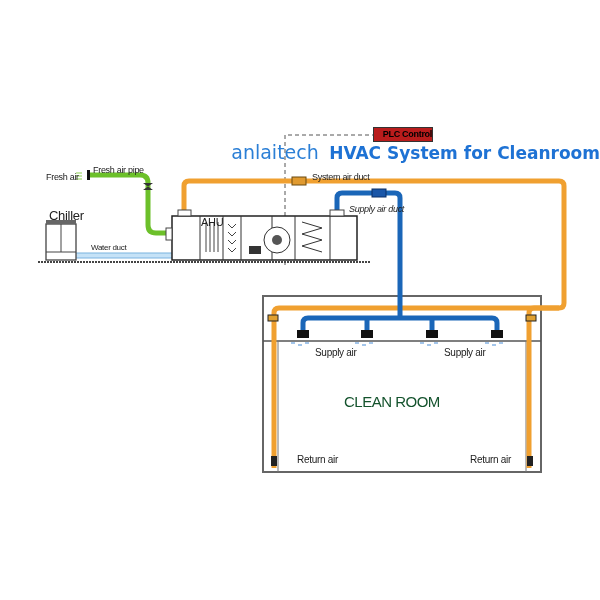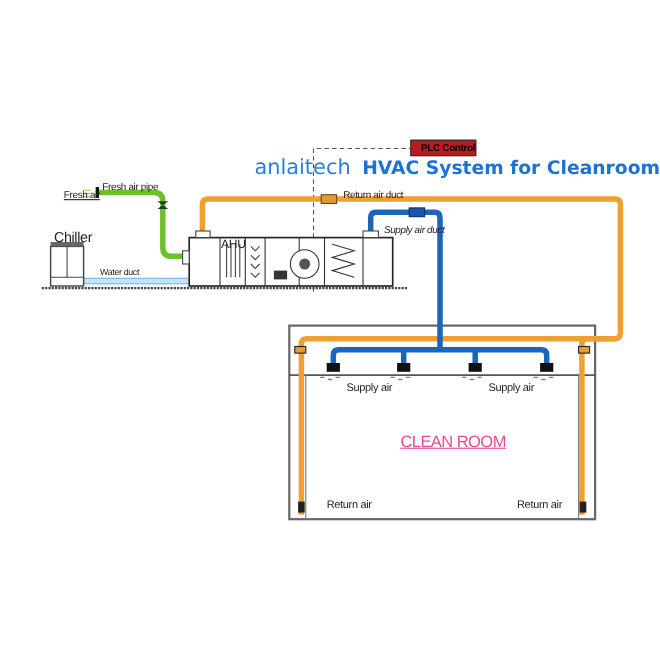--- a/index.html
+++ b/index.html
@@ -2,21 +2,21 @@
 <html><head>
 <meta charset="utf-8">
 <style>
   html, body { margin: 0; padding: 0; background: #ffffff; }
   body { width: 600px; height: 600px; position: relative; overflow: hidden; font-family: "Liberation Sans", sans-serif; }
   .title { position: absolute; top: 101px; left: 0; width: 600px; text-align: right; white-space: nowrap; margin-top: 40px; }
   .brand { font-family: "DejaVu Sans", sans-serif; font-size: 19px; color: #2b7fd6; font-weight: normal; }
   .headline { font-family: "DejaVu Sans", sans-serif; font-size: 17px; color: #1e72d4; font-weight: bold; margin-left: 6px; }
   .lbl { position: absolute; font-size: 9px; color: #222; white-space: nowrap; letter-spacing: -0.3px; }
   .plc { position: absolute; left: 373px; top: 127px; width: 58px; height: 13px; border: 1px solid #333; font-size: 9px; font-weight: bold; text-align: right; line-height: 13px; background: #b91c1c; letter-spacing: -0.3px; }
-  .clean { position: absolute; left: 364px; top: 393px; font-size: 15px; color: #ec4899; letter-spacing: -0.5px; text-decoration: underline; }
+  .clean { position: absolute; left: 344px; top: 393px; font-size: 15px; color: #14532d; letter-spacing: -0.5px; }
   svg { position: absolute; left: 0; top: 0; }
 </style>
 </head>
 <body>
 
 <div class="title">
   <span class="brand">anlaitech</span>
   <span class="headline">HVAC System for Cleanroom</span>
 </div>
 
@@ -104,26 +104,26 @@
     </g>
     <circle cx="277" cy="240" r="13" fill="#fff" stroke="#333"></circle>
     <circle cx="277" cy="240" r="5" fill="#555"></circle>
     <rect x="249" y="246" width="12" height="8" fill="#333"></rect>
     <g stroke="#333" fill="none">
       <path d="M302,222 l20,6 l-20,6 l20,6 l-20,6 l20,6"></path>
     </g>
   </g>
 </svg>
 
-<div class="lbl" style="left:58px;top:172px;text-decoration:underline;">Fresh air</div>
+<div class="lbl" style="left:46px;top:172px;">Fresh air</div>
 <div class="lbl" style="left:93px;top:165px;">Fresh air pipe</div>
 <div class="lbl" style="left:49px;top:208px;font-size:13px;">Chiller</div>
 <div class="lbl" style="left:91px;top:243px;font-size:8px;">Water duct</div>
 <div class="lbl" style="left:201px;top:216px;font-size:11px;">AHU</div>
-<div class="lbl" style="left:312px;top:172px;">Return air duct</div>
+<div class="lbl" style="left:312px;top:172px;">System air duct</div>
 <div class="lbl" style="left:349px;top:204px;font-style:italic;">Supply air duct</div>
 <div class="lbl" style="left:315px;top:347px;font-size:10px;">Supply air</div>
 <div class="lbl" style="left:444px;top:347px;font-size:10px;">Supply air</div>
 <div class="clean">CLEAN ROOM</div>
 <div class="lbl" style="left:297px;top:454px;font-size:10px;">Return air</div>
 <div class="lbl" style="left:470px;top:454px;font-size:10px;">Return air</div>
 
 <div class="plc">PLC Control</div>
 
 </body></html>

